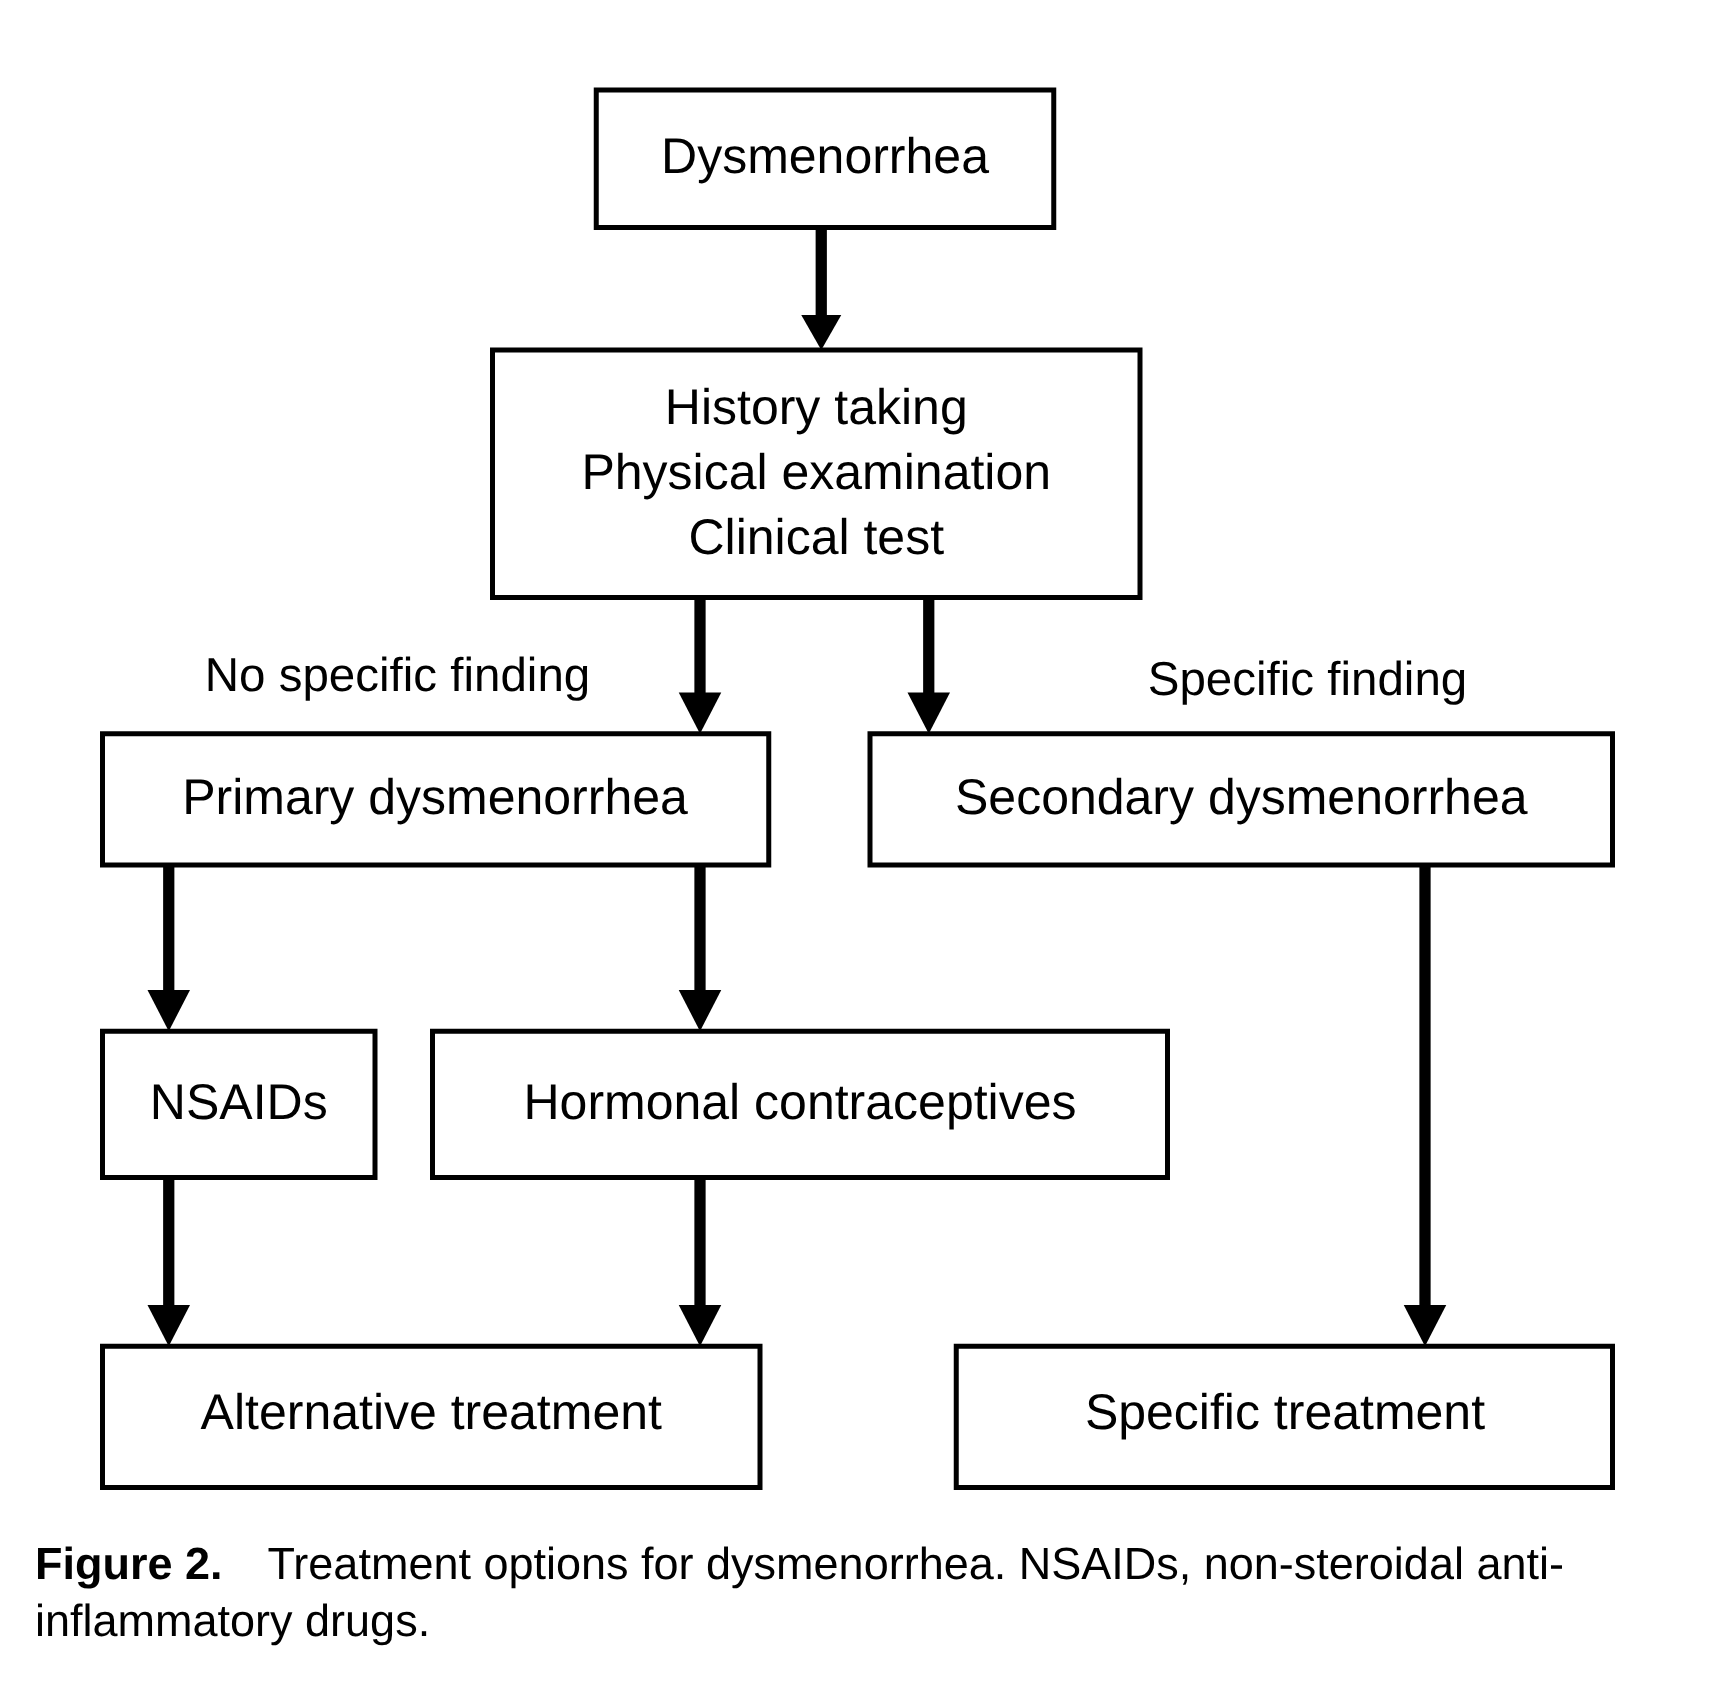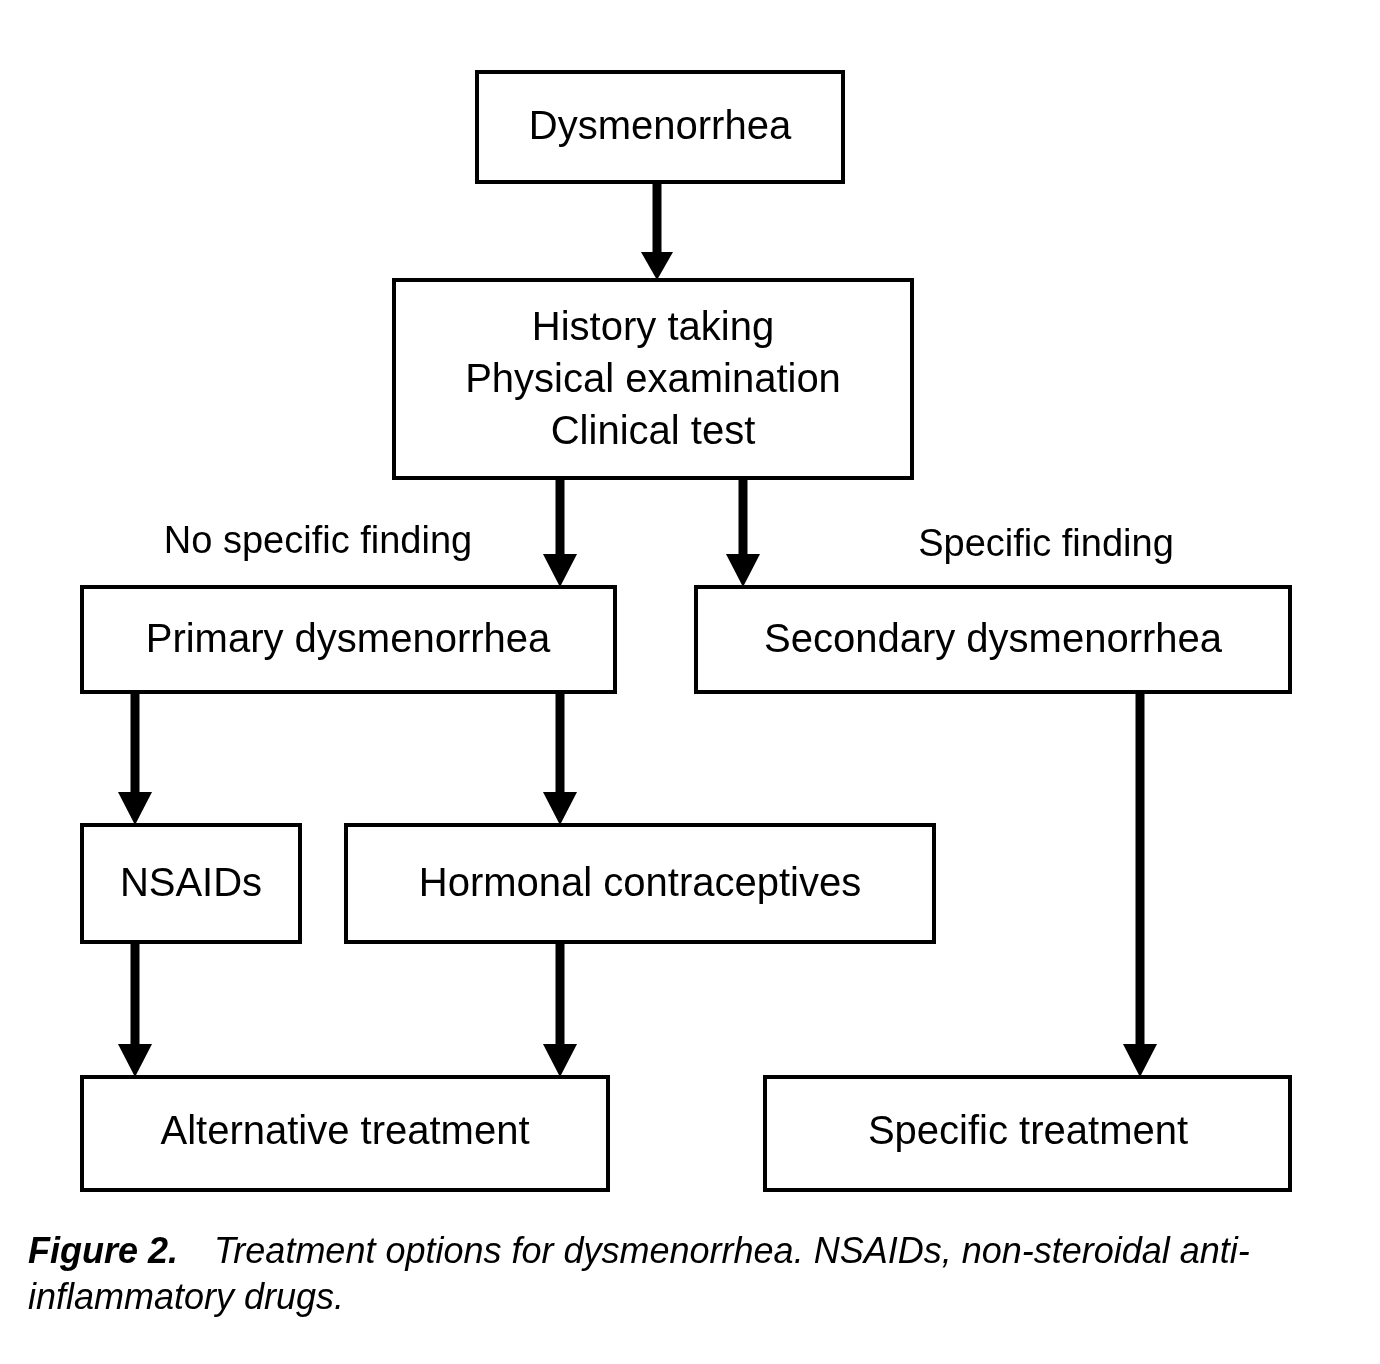--- a/index.html
+++ b/index.html
@@ -57,21 +57,20 @@
   }
   #caption {
     position: absolute;
     left: 28px;
     top: 1228px;
     width: 1336px;
     font-family: "Liberation Sans", sans-serif;
     font-size: 36px;
     line-height: 1.28;
     color: #000000;
-    font-style: italic;
   }
   #caption .cap-strong {
     font-weight: bold;
   }
   #caption .cap-rest {
     font-weight: normal;
   }
 </style>
 </head>
 <body>

